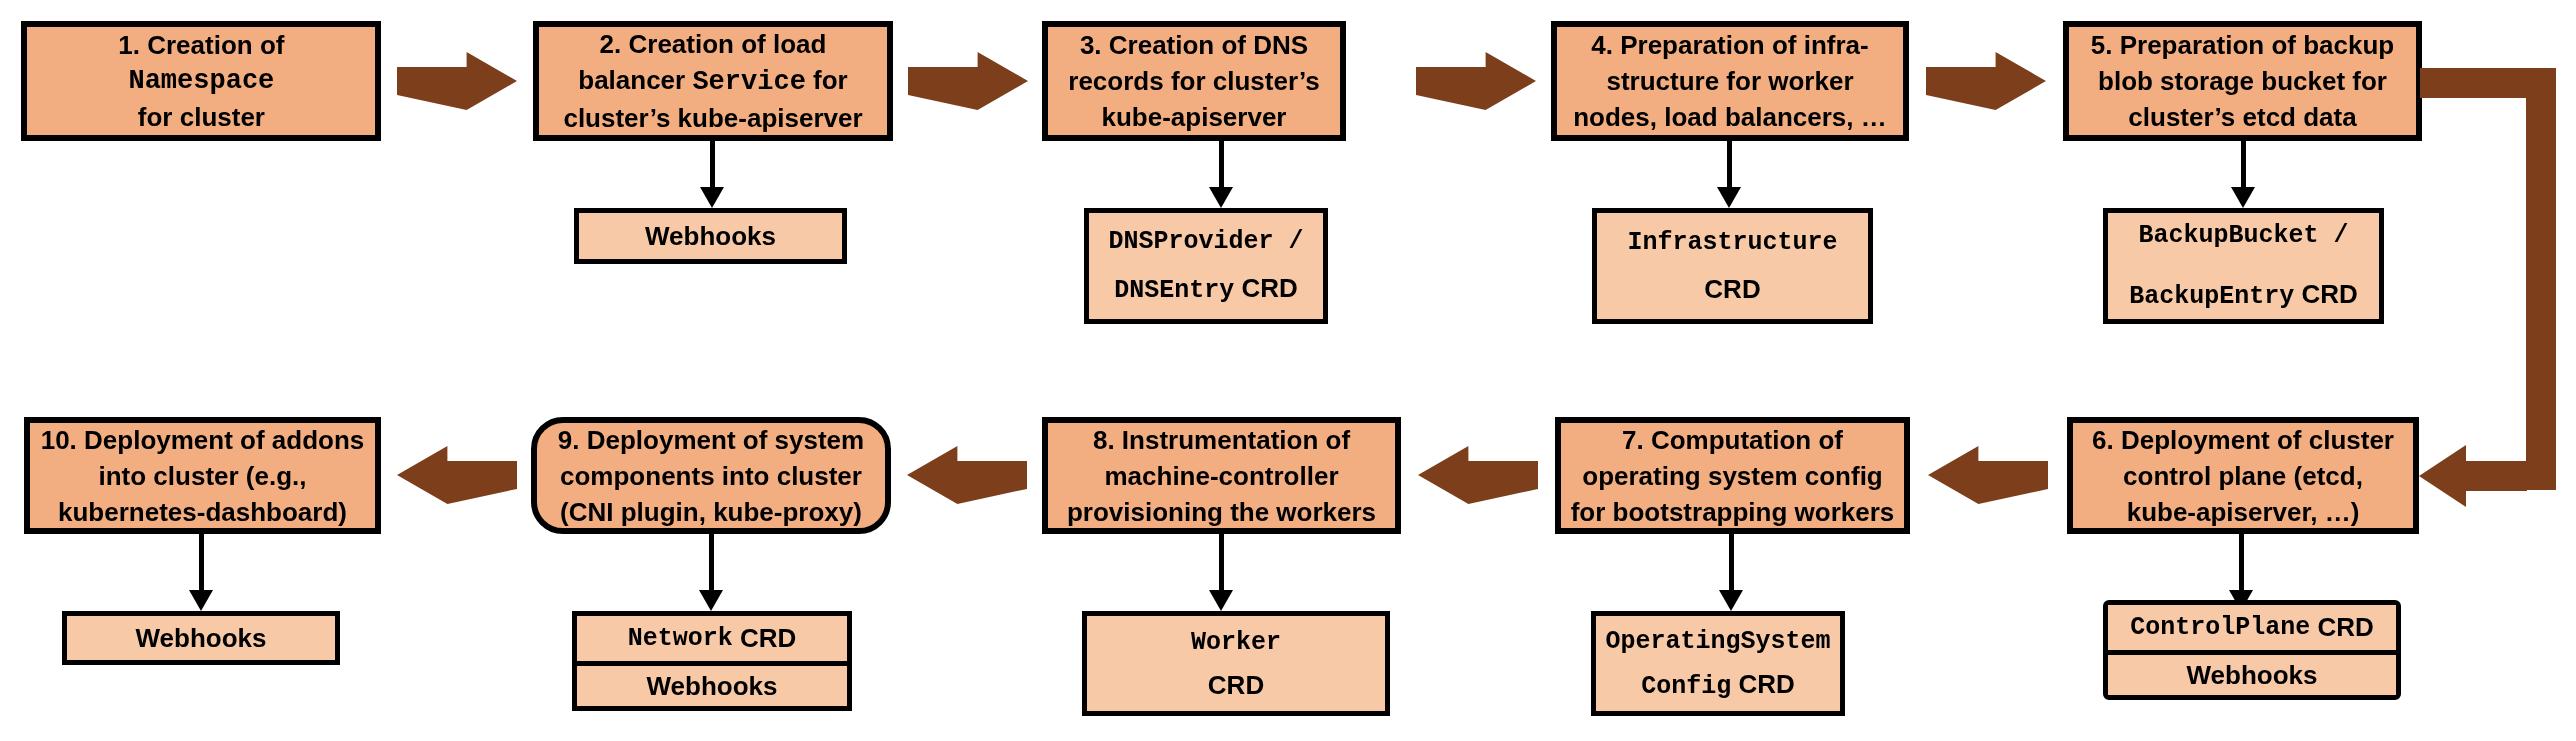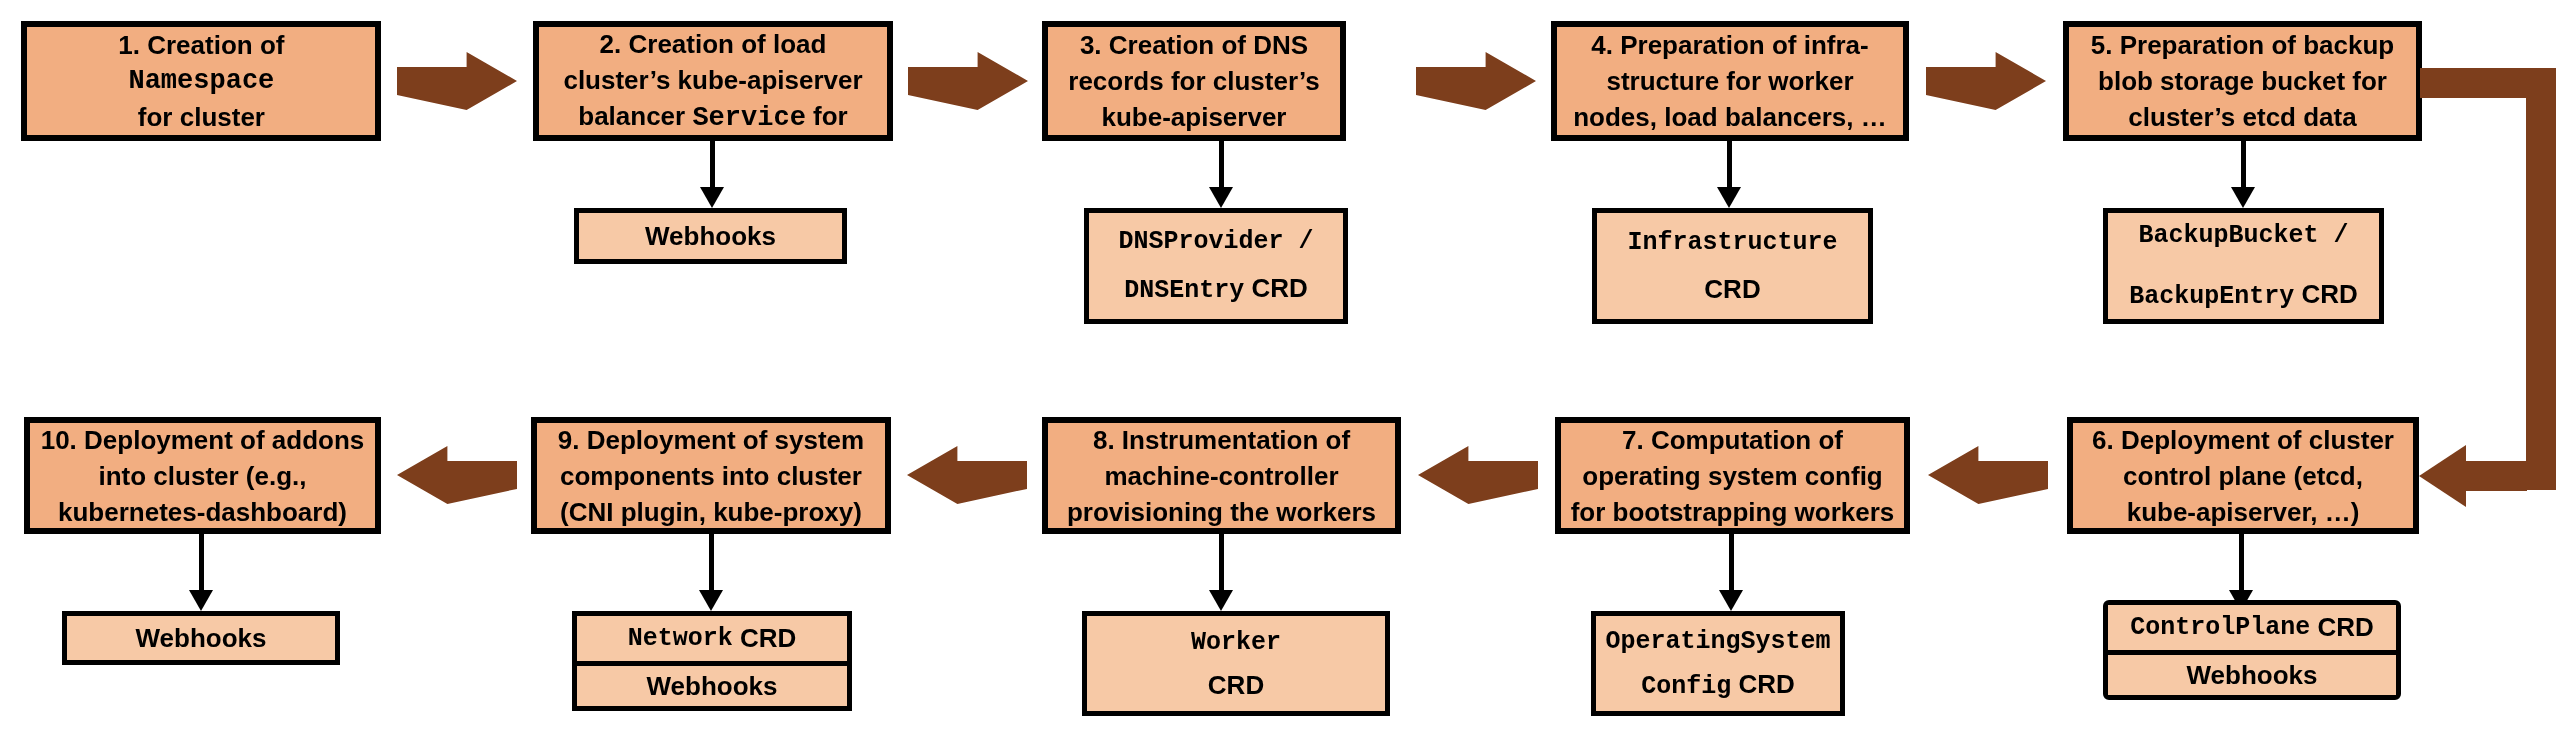--- a/index.html
+++ b/index.html
@@ -73,22 +73,22 @@
   <div class="main-box" style="left:21.4px;top:21.4px;width:360px;">
     <div class="line">1. Creation of</div>
     <div class="line mono">Namespace</div>
     <div class="line">for cluster</div>
   </div>
 
   <div class="block-arrow right" style="left:397px;top:52px;"></div>
 
   <div class="main-box" style="left:533px;top:21.4px;width:360px;">
     <div class="line">2. Creation of load</div>
+    <div class="line"><span>balancer </span><span class="mono">Service</span><span> for</span></div>
     <div class="line">cluster’s kube-apiserver</div>
-    <div class="line"><span>balancer </span><span class="mono">Service</span><span> for</span></div>
   </div>
 
   <div class="block-arrow right" style="left:908px;top:52px;"></div>
 
   <div class="main-box" style="left:1042px;top:21.4px;width:304px;">
     <div class="line">3. Creation of DNS</div>
     <div class="line">records for cluster’s</div>
     <div class="line">kube-apiserver</div>
   </div>
 
@@ -122,21 +122,21 @@
     </div>
   <div class="conn" style="left:2231px;top:141px;height:67px;">
       <div class="conn-line"></div>
       <div class="conn-head"></div>
     </div>
 
   <div class="sub-box" style="left:574px;top:208px;width:273px;height:56px;">
     <div class="line">Webhooks</div>
   </div>
 
-  <div class="sub-box" style="left:1084px;top:208px;width:264px;height:116px;line-height:46px;">
+  <div class="sub-box" style="left:1084px;top:208px;width:244px;height:116px;line-height:46px;">
     <div class="line mono">DNSProvider /</div>
     <div class="line"><span class="mono">DNSEntry</span><span> CRD</span></div>
   </div>
 
   <div class="sub-box" style="left:1592px;top:208px;width:281px;height:116px;line-height:46px;">
     <div class="line mono">Infrastructure</div>
     <div class="line">CRD</div>
   </div>
 
   <div class="sub-box" style="left:2103px;top:208px;width:281px;height:116px;line-height:46px;gap:12px;">
@@ -166,21 +166,21 @@
   <div class="block-arrow left" style="left:1418px;top:446px;"></div>
 
   <div class="main-box row2" style="left:1042px;top:417px;width:359px;">
     <div class="line">8. Instrumentation of</div>
     <div class="line">machine-controller</div>
     <div class="line">provisioning the workers</div>
   </div>
 
   <div class="block-arrow left" style="left:907px;top:446px;"></div>
 
-  <div class="main-box row2" style="left:531px;top:417px;width:360px;">
+  <div class="main-box row2" style="left:531px;top:417px;width:360px;border-radius:32px;">
     <div class="line">9. Deployment of system</div>
     <div class="line">components into cluster</div>
     <div class="line">(CNI plugin, kube-proxy)</div>
   </div>
 
   <div class="block-arrow left" style="left:397px;top:446px;"></div>
 
   <div class="main-box row2" style="left:24px;top:417px;width:357px;">
     <div class="line">10. Deployment of addons</div>
     <div class="line">into cluster (e.g.,</div>

